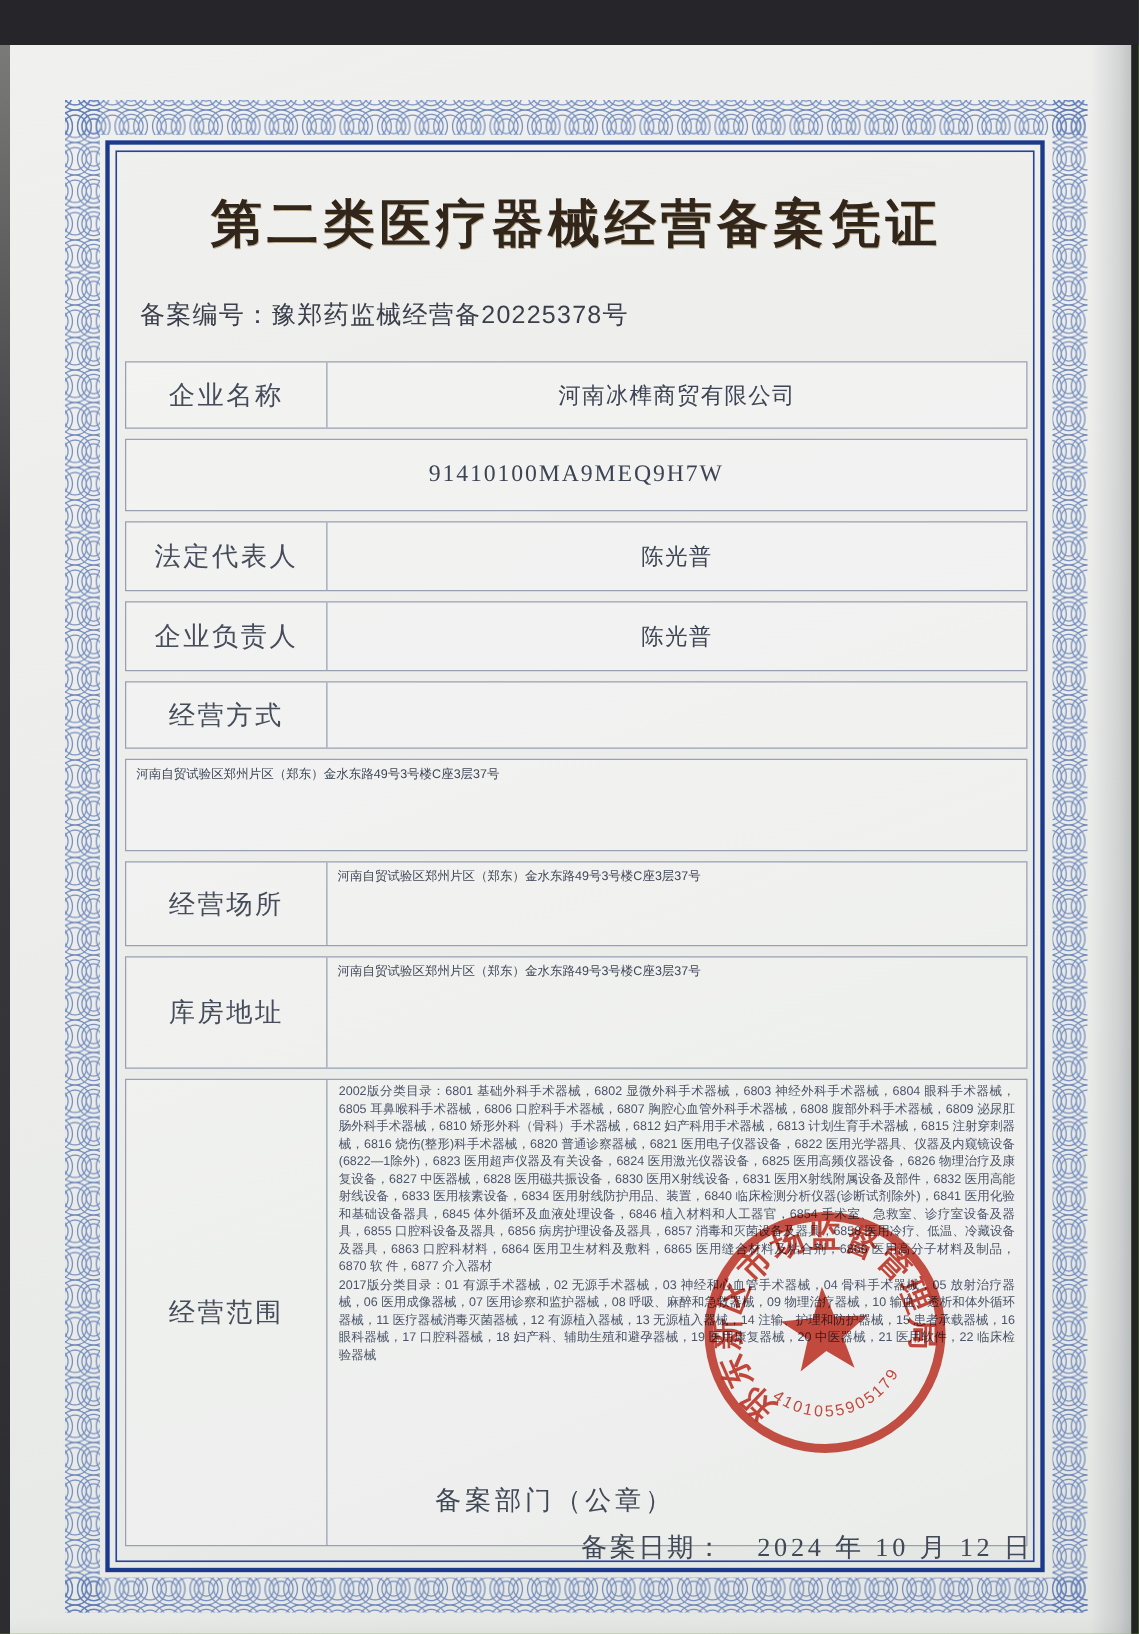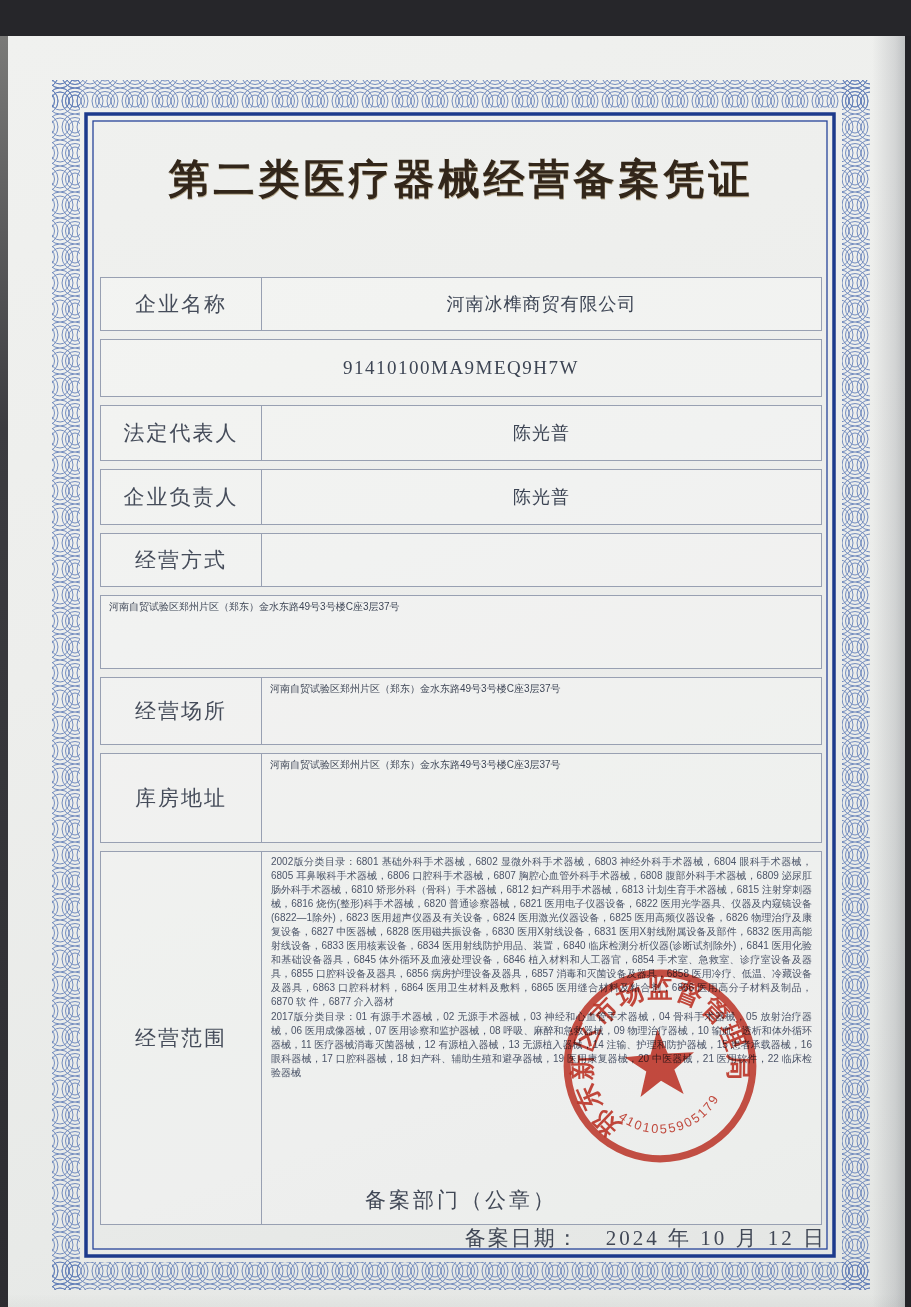--- a/index.html
+++ b/index.html
@@ -20,41 +20,41 @@
     background:linear-gradient(180deg,rgba(0,0,0,0),rgba(100,100,95,.15));}
 
   .border-svg{position:absolute;left:0;top:0;}
 
   
   .title{position:absolute;left:95px;top:116px;width:732px;text-align:center;
     font-size:41px;font-weight:bold;letter-spacing:4px;color:#32261a;
     text-shadow:0.6px 0.8px 0 rgba(120,90,30,.45);}
   .filing-line{position:absolute;left:112px;top:202px;font-size:20px;color:#3a3f4b;letter-spacing:1px;}
 
-  .doc-table{position:absolute;left:100px;top:241px;width:722px;}
+  .doc-table{position:absolute;left:100px;top:253px;width:722px;}
   .row{display:flex;border:1px solid #98a0b2;background:rgba(255,255,255,.25);}
   .row + .row{margin-top:8px;}
   .cell-label{width:160px;flex:0 0 160px;border-right:1px solid #98a0b2;
     display:flex;align-items:center;justify-content:center;
     font-size:21px;letter-spacing:2px;color:#454c5a;}
   .cell-label.small{font-size:17px;letter-spacing:0;}
   .cell-value{flex:1;display:flex;align-items:center;justify-content:center;
     font-size:18px;color:#3d4554;letter-spacing:1px;}
   .cell-value.serif{font-family:"Liberation Serif",serif;font-size:19px;letter-spacing:1.5px;}
   .cell-value.smallv{font-size:15px;letter-spacing:0;}
   .row.addr .cell-value{align-items:flex-start;justify-content:flex-start;
     padding:4px 8px;font-size:10px;letter-spacing:0;color:#3e4656;}
   .h52{height:52px}.h56{height:56px}.h54{height:54px}.h72{height:72px}
   .h66{height:66px}.h88{height:88px}
   .row.scope{height:372px;}
   .row.scope .cell-value{display:block;padding:3px 9px 0 9px;
     font-size:10px;line-height:14px;color:#4b5468;text-align:justify;letter-spacing:0;}
   .row.scope .cell-value p{margin:0 0 1px 0;}
 
-  .dept-line{position:absolute;left:95px;top:1150px;width:732px;text-align:center;
+  .dept-line{position:absolute;left:78px;top:1150px;width:732px;text-align:center;
     font-size:21px;letter-spacing:3px;color:#40475.5;color:#414856;font-family:Liberation Mono, monospace;}
   .date-line{position:absolute;left:95px;top:1188px;width:732px;text-align:right;
     font-size:21px;letter-spacing:2px;color:#414856;}
   .date-line .val{margin-left:26px;font-family:"Liberation Serif",serif;letter-spacing:3px;}
 
   .seal{position:absolute;left:558px;top:928px;width:204px;height:204px;
     mix-blend-mode:multiply;transform:rotate(-12deg);opacity:.92;}
 </style>
 </head>
 <body>
@@ -85,20 +85,23 @@
     <rect x="52" y="44" width="818" height="28" fill="url(#gp)"></rect>
     <rect x="52" y="1226" width="818" height="28" fill="url(#gp)"></rect>
     <rect x="52" y="44" width="28" height="1210" fill="url(#gp)"></rect>
     <rect x="842" y="44" width="28" height="1210" fill="url(#gp)"></rect>
     <rect x="86" y="78" width="748" height="1142" fill="none" stroke="#1c3a8c" stroke-width="3.5"></rect>
     <rect x="93" y="85" width="734" height="1128" fill="none" stroke="#27449a" stroke-width="1.3"></rect>
   </svg>
 
   <div class="title">第二类医疗器械经营备案凭证</div>
 
+  <div class="filing-line">
+    <span>备案编号：</span><span>豫郑药监械经营备20225378号</span>
+  </div>
 
   <div class="doc-table">
     <div class="row h52">
       <div class="cell-label">企业名称</div>
       <div class="cell-value">河南冰榫商贸有限公司</div>
     </div>
     <div class="row h56">
       <div class="cell-value serif">91410100MA9MEQ9H7W</div>
     </div>
     <div class="row h54">

